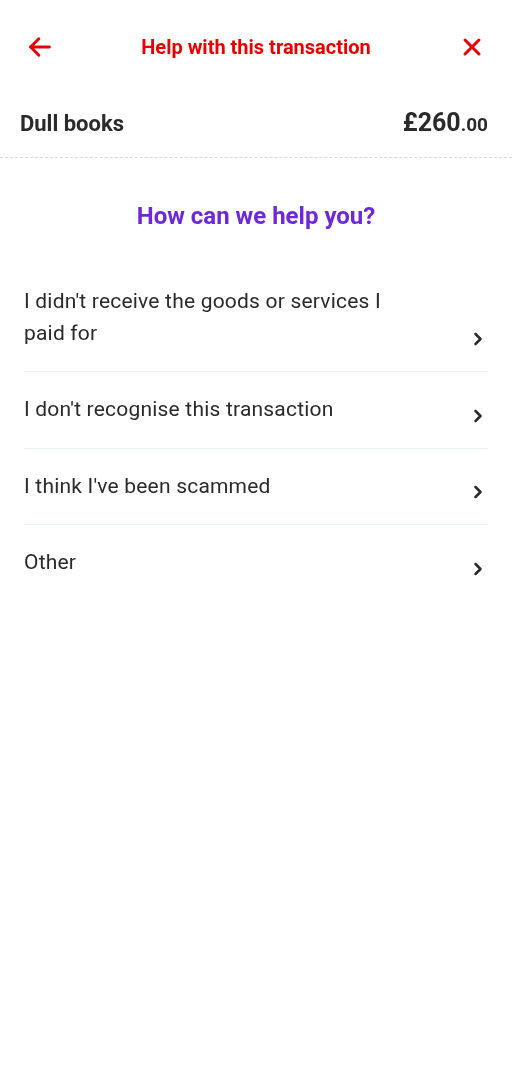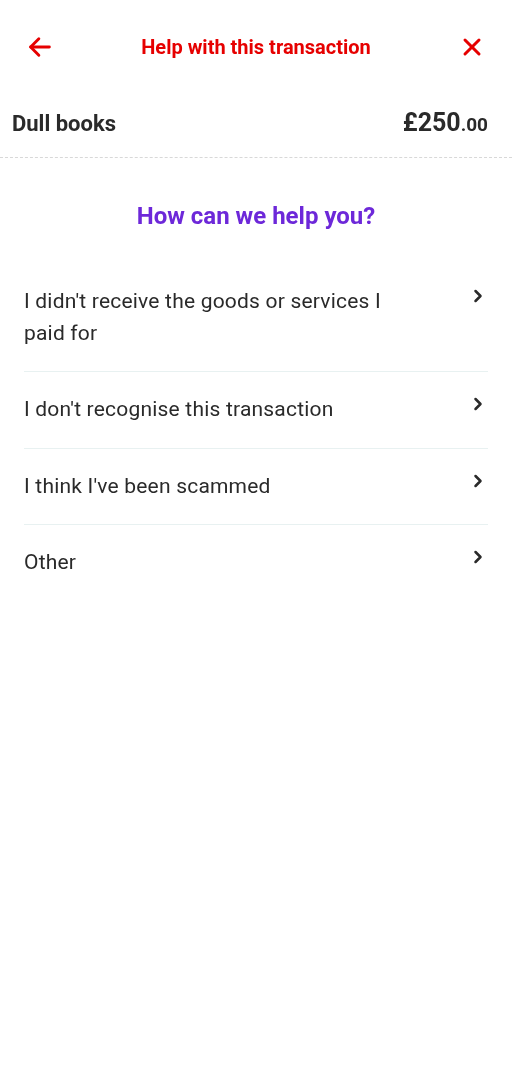--- a/index.html
+++ b/index.html
@@ -33,21 +33,21 @@
       height: 32px;
       display: flex;
       align-items: center;
       justify-content: center;
       cursor: pointer;
     }
     .transaction-row {
       display: flex;
       justify-content: space-between;
       align-items: baseline;
-      padding: 18px 24px 20px 12px;
+      padding: 18px 24px 20px 20px;
       border-bottom: 1px dashed #d8d8d8;
     }
     .merchant-name {
       font-size: 22px;
       font-weight: 700;
       color: #2a2a2a;
     }
     .amount {
       font-size: 25px;
       font-weight: 700;
@@ -64,21 +64,21 @@
       color: #6d28d9;
       text-align: center;
       padding: 44px 24px 34px 24px;
     }
     .options {
       padding: 0 24px;
     }
     .option-row {
       display: flex;
       justify-content: space-between;
-      align-items: flex-start;
+      align-items: flex-end;
       padding: 22px 0;
       border-bottom: 1px solid #e8f1f1;
       cursor: pointer;
     }
     .option-row:last-child {
       border-bottom: none;
     }
     .option-label {
       font-size: 21px;
       color: #2a2a2a;
@@ -105,21 +105,21 @@
     <svg width="24" height="24" viewBox="0 0 24 24" fill="none" stroke="#e60000" stroke-width="3" stroke-linecap="round" stroke-linejoin="round">
       <line x1="19" y1="5" x2="5" y2="19"></line>
       <line x1="5" y1="5" x2="19" y2="19"></line>
     </svg>
   </div>
 </div>
 
 <div class="transaction-row">
   <div class="merchant-name">Dull books</div>
   <div class="amount">
-    <span>£250</span><span class="amount-small">.00</span>
+    <span>£260</span><span class="amount-small">.00</span>
   </div>
 </div>
 
 <div class="help-heading">How can we help you?</div>
 
 <div class="options">
   <div class="option-row">
     <div class="option-label">I didn't receive the goods or services I paid for</div>
     <svg class="chevron" width="20" height="20" viewBox="0 0 24 24" fill="none" stroke="#2a2a2a" stroke-width="3" stroke-linecap="round" stroke-linejoin="round">
       <polyline points="9 18 15 12 9 6"></polyline>

